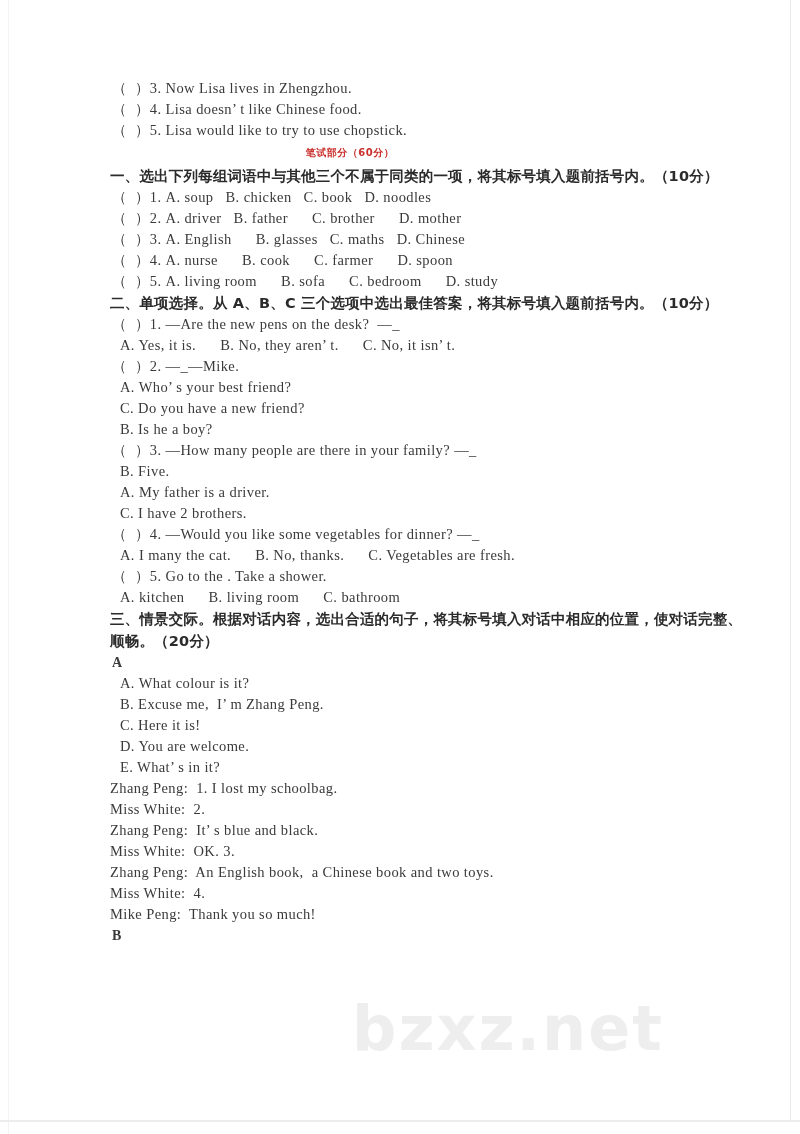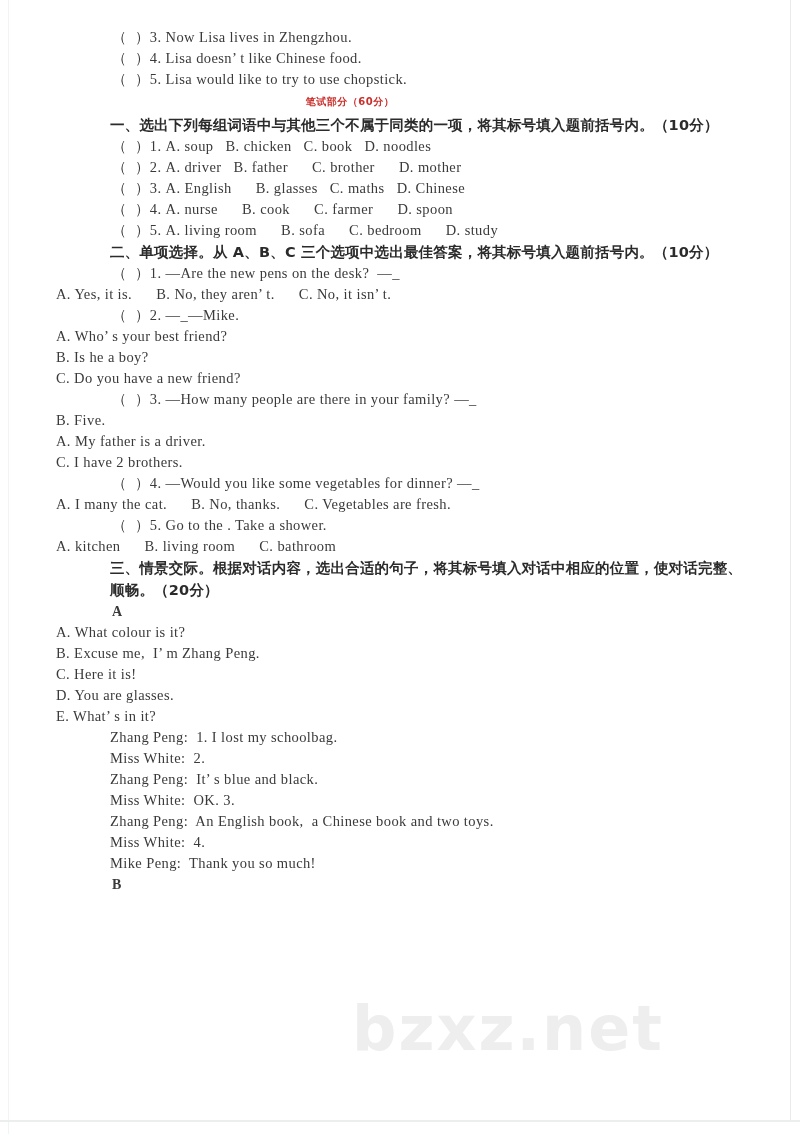--- a/index.html
+++ b/index.html
@@ -46,37 +46,37 @@
     color: #eeeeee;
     user-select: none;
     white-space: nowrap;
     z-index: 0;
   }
   .content {
     position: absolute;
     left: 0; top: 0;
     width: 800px;
     z-index: 1;
-    padding-top: 27px;
+    padding-top: 78px;
     box-sizing: border-box;
   }
   .ln {
     font-family: "Liberation Serif", "DejaVu Serif", serif;
     font-size: 14.5px;
     line-height: 21px;
     color: #3a3a3a;
     white-space: pre;
     margin-left: 110px;
     letter-spacing: 0.4px;
   }
   .ln.en-q {            
     margin-left: 112px;
   }
   .ln.opt {             
-    margin-left: 56px;
+    margin-left: 120px;
   }
   .ln.dialog {
   }
   .ln.bold-letter {
     font-weight: bold;
     margin-left: 112px;
     font-size: 14px;
   }
   .center-red {
     font-family: "DejaVu Sans", "Liberation Sans", sans-serif;
@@ -128,39 +128,39 @@
       <div class="ln en-q">（  ）4. A. nurse      B. cook      C. farmer      D. spoon</div>
       <div class="ln en-q">（  ）5. A. living room      B. sofa      C. bedroom      D. study</div>
     </div>
 
     <div class="sec-head">二、单项选择。从 A、B、C 三个选项中选出最佳答案，将其标号填入题前括号内。（10分）</div>
     <div>
       <div class="ln en-q">（  ）1. —Are the new pens on the desk?  —_</div>
       <div class="ln opt">A. Yes, it is.      B. No, they aren’ t.      C. No, it isn’ t.</div>
       <div class="ln en-q">（  ）2. —_—Mike.</div>
       <div class="ln opt">A. Who’ s your best friend?</div>
+      <div class="ln opt">C. Do you have a new friend?</div>
       <div class="ln opt">B. Is he a boy?</div>
-      <div class="ln opt">C. Do you have a new friend?</div>
       <div class="ln en-q">（  ）3. —How many people are there in your family? —_</div>
       <div class="ln opt">B. Five.</div>
       <div class="ln opt">A. My father is a driver.</div>
       <div class="ln opt">C. I have 2 brothers.</div>
       <div class="ln en-q">（  ）4. —Would you like some vegetables for dinner? —_</div>
       <div class="ln opt">A. I many the cat.      B. No, thanks.      C. Vegetables are fresh.</div>
       <div class="ln en-q">（  ）5. Go to the . Take a shower.</div>
       <div class="ln opt">A. kitchen      B. living room      C. bathroom</div>
     </div>
 
     <div class="sec-head">三、情景交际。根据对话内容，选出合适的句子，将其标号填入对话中相应的位置，使对话完整、顺畅。（20分）</div>
     <div class="ln bold-letter">A</div>
     <div>
       <div class="ln opt">A. What colour is it?</div>
       <div class="ln opt">B. Excuse me,  I’ m Zhang Peng.</div>
       <div class="ln opt">C. Here it is!</div>
-      <div class="ln opt">D. You are glasses.</div>
+      <div class="ln opt">D. You are welcome.</div>
       <div class="ln opt">E. What’ s in it?</div>
     </div>
     <div>
       <div class="ln dialog">Zhang Peng:  1. I lost my schoolbag.</div>
       <div class="ln dialog">Miss White:  2.</div>
       <div class="ln dialog">Zhang Peng:  It’ s blue and black.</div>
       <div class="ln dialog">Miss White:  OK. 3.</div>
       <div class="ln dialog">Zhang Peng:  An English book,  a Chinese book and two toys.</div>
       <div class="ln dialog">Miss White:  4.</div>
       <div class="ln dialog">Mike Peng:  Thank you so much!</div>

